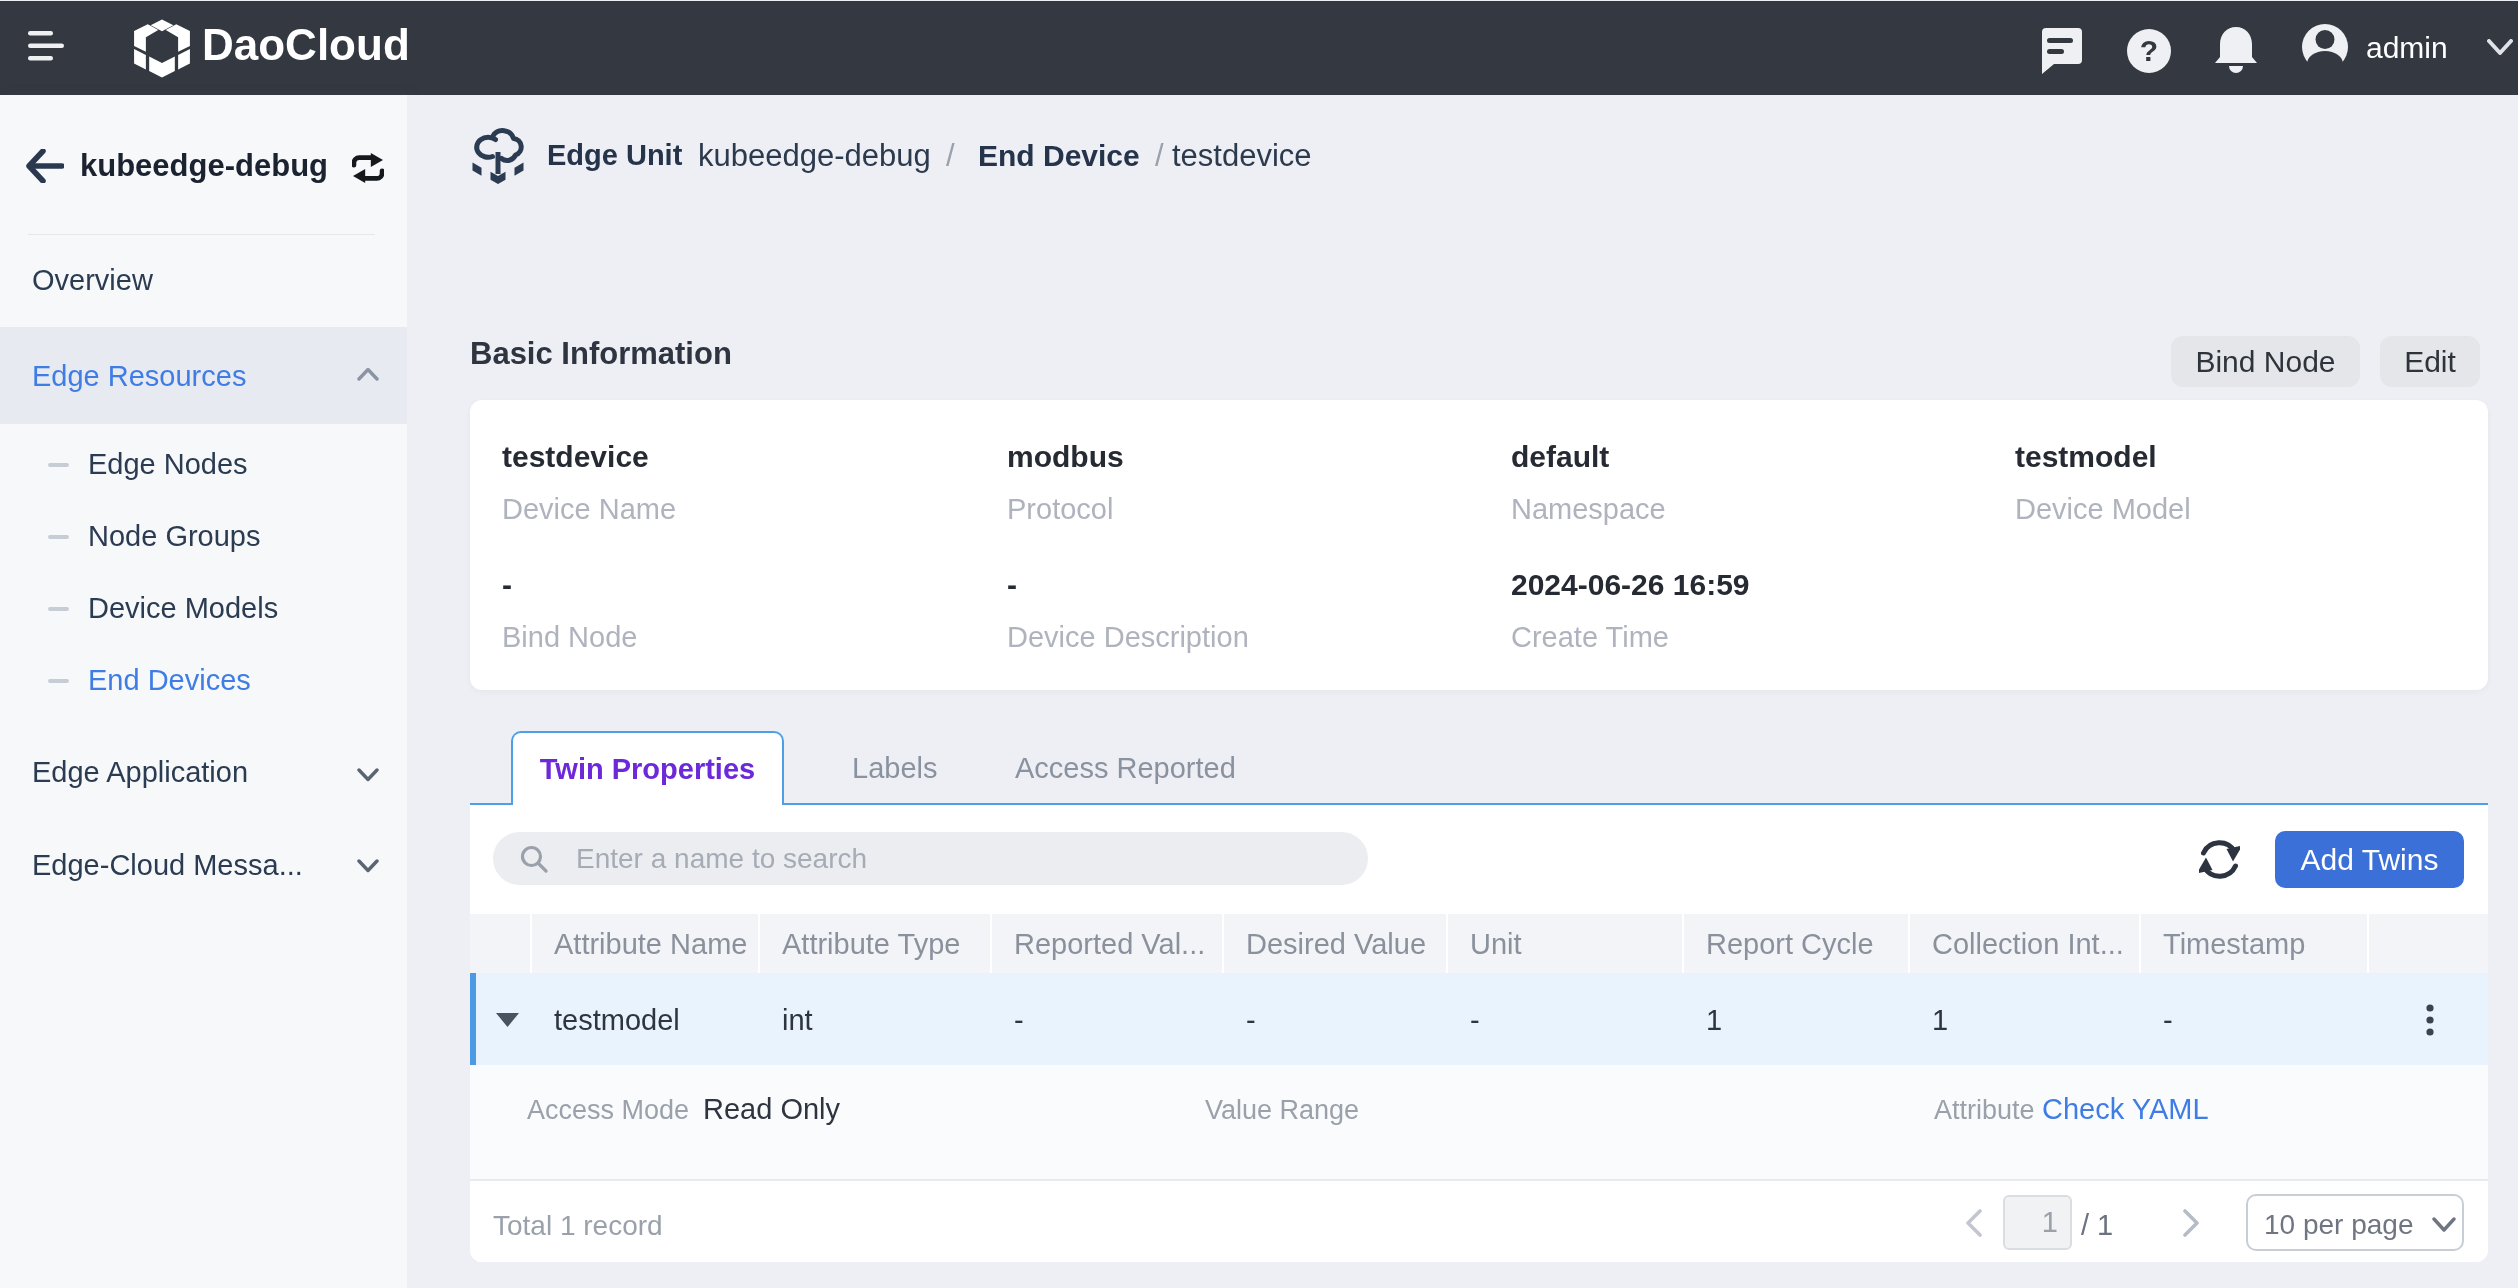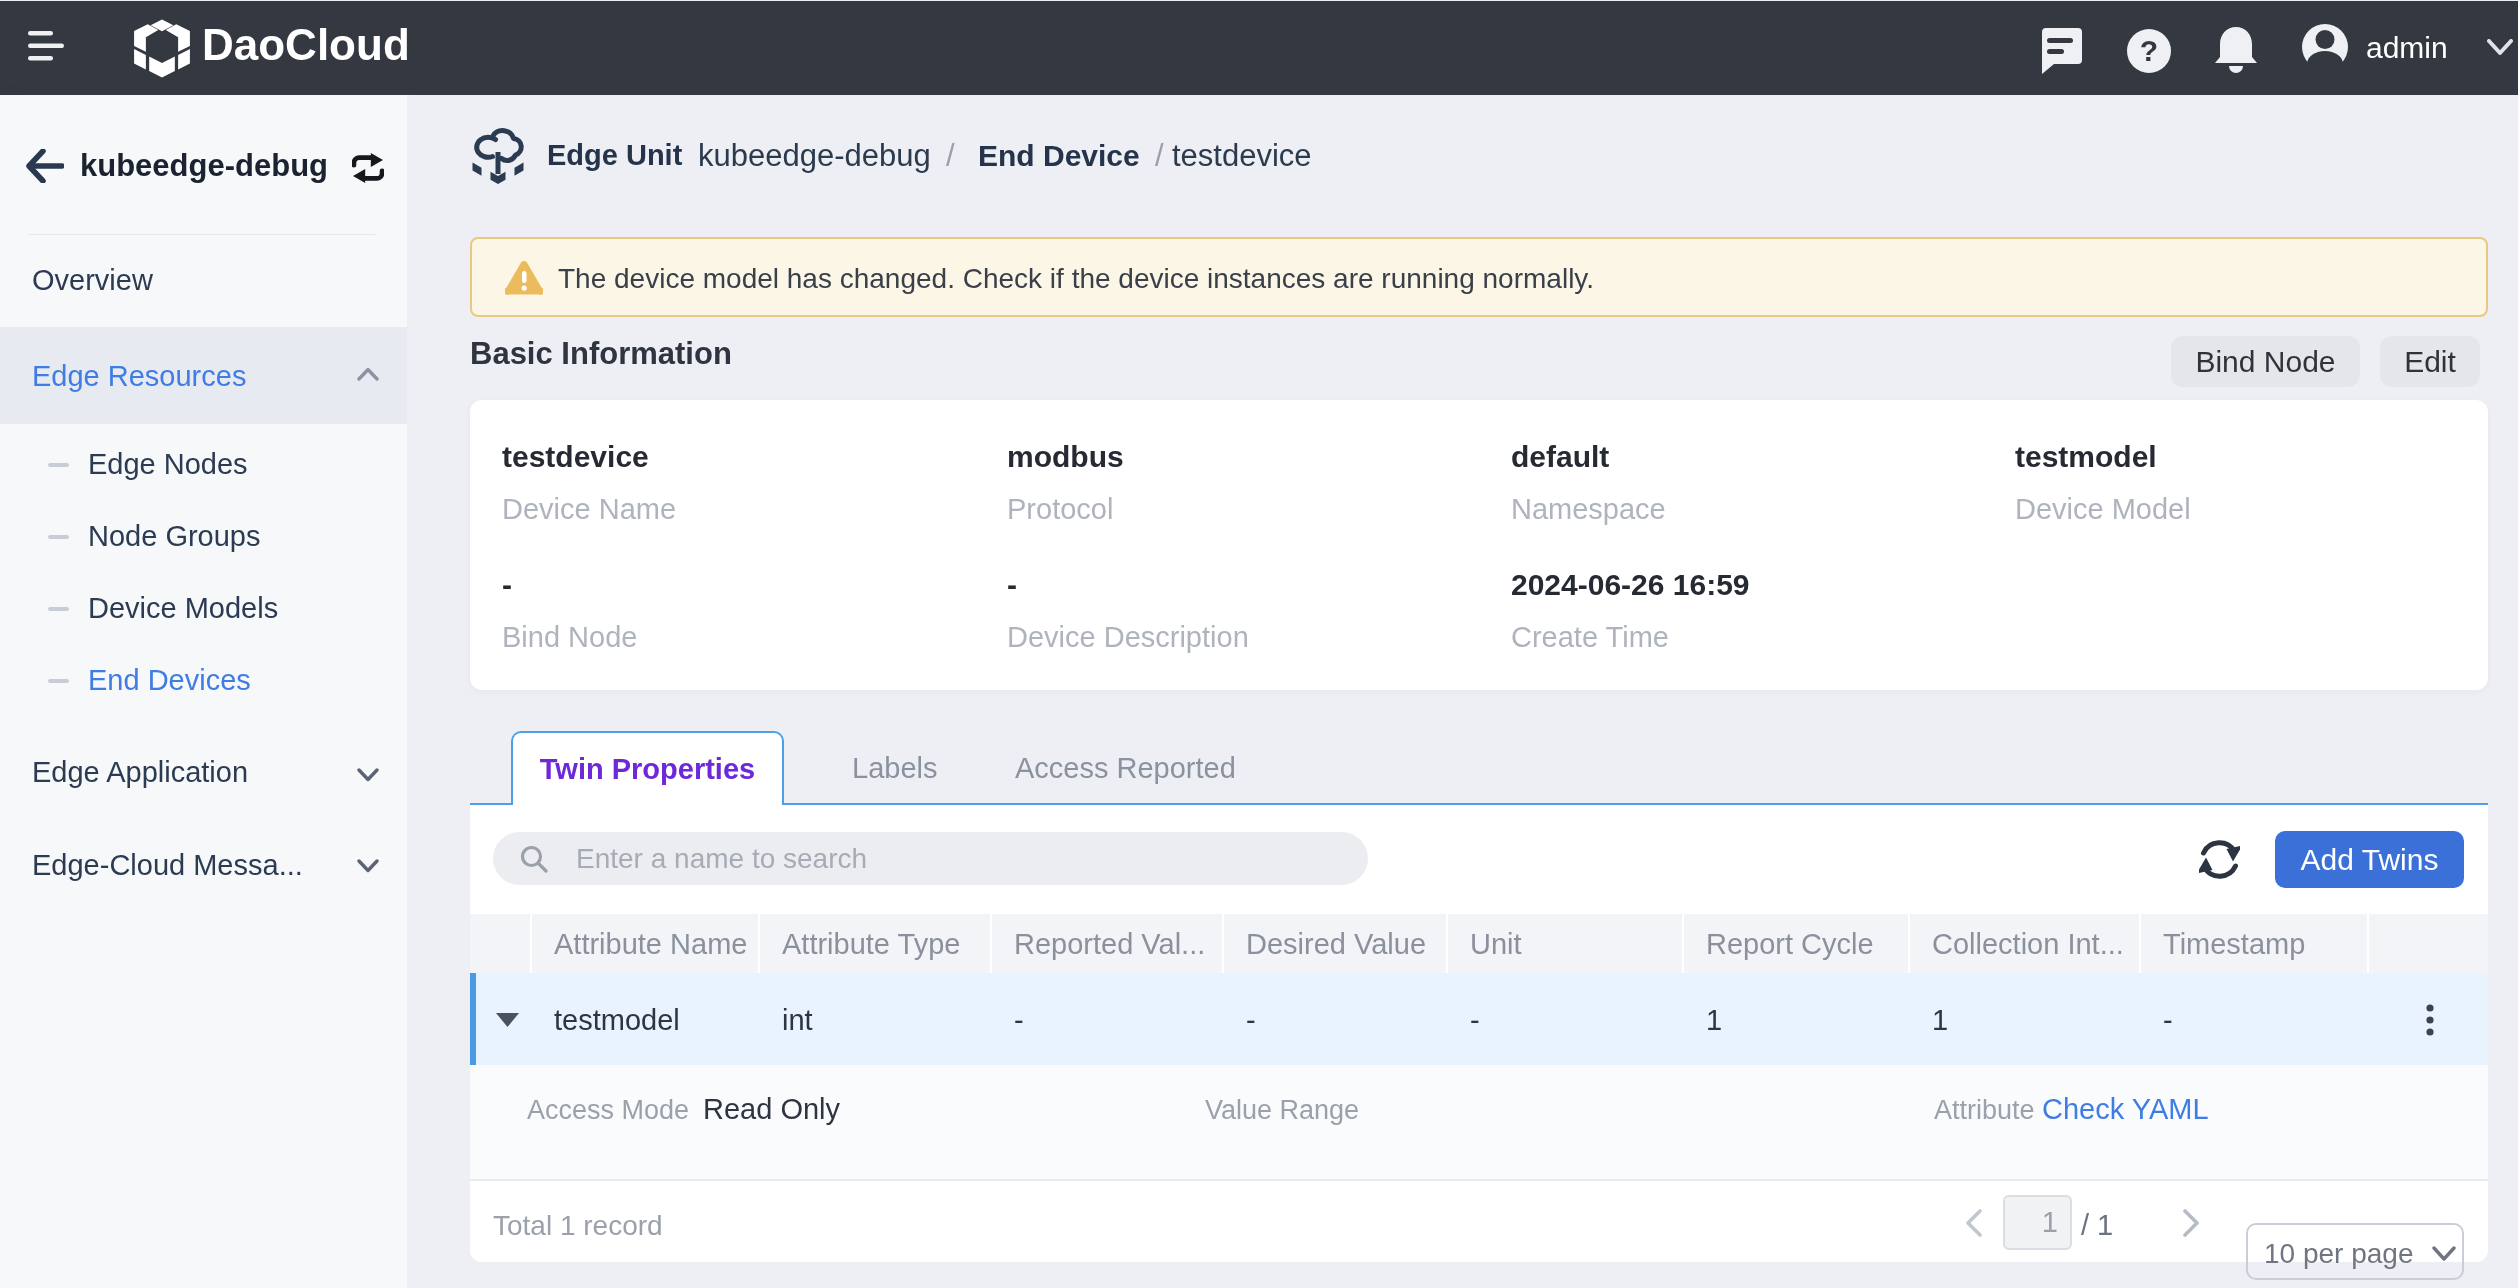--- a/index.html
+++ b/index.html
@@ -58,21 +58,21 @@
   #trow .bar { position:absolute; left:0; top:0; width:6px; height:92px; background:#4d9ae4; }
   .td { position:absolute; top:31px; font-size:29px; color:#2e3540; }
 
   #texp { position:absolute; left:0px; top:260px; width:2018px; height:114px; background:#fafbfc; }
   .tg { position:absolute; top:30px; font-size:27px; color:#9aa1ab; }
   .td2 { position:absolute; top:28px; font-size:29px; color:#2e3540; }
 
   #tfoot { position:absolute; left:0px; top:374px; width:2018px; height:83px; border-top:2px solid #e8eaee; border-radius:0 0 12px 12px; background:#fff; }
   #tfoot .total { position:absolute; left:23px; top:29px; font-size:28px; color:#9aa1ab; }
   #pagebox { position:absolute; left:1533px; top:14px; width:69px; height:55px; background:#f0f2f4; border:2px solid #dadde2; border-radius:6px; font-size:29px; color:#9aa1ab; text-align:right; line-height:51px; padding-right:12px; }
-  #persel { position:absolute; left:1776px; top:13px; width:218px; height:57px; border:2px solid #c9ced6; border-radius:10px;margin-top:29px; }
+  #persel { position:absolute; left:1776px; top:13px; width:218px; height:57px; border:2px solid #c9ced6; border-radius:10px; }
   #persel .t { position:absolute; left:16px; top:13px; font-size:28px; color:#6f7682; }
 </style>
 </head>
 <body>
 
 <div id="topbar">
   <svg class="abs" style="left:28px;top:30px" width="37" height="32" viewBox="0 0 37 32">
     <rect x="0" y="0" width="25" height="4.5" rx="2.2" fill="#eef0f2"></rect>
     <rect x="0" y="12.5" width="36" height="4.5" rx="2.2" fill="#eef0f2"></rect>
     <rect x="0" y="25" width="25" height="4.5" rx="2.2" fill="#eef0f2"></rect>
@@ -168,28 +168,20 @@
     <path d="M3.5,37.5 l9,5.2 v8 l-9,-5.2 z" fill="#2b3b52"></path>
     <path d="M54.5,37.5 l-9,5.2 v8 l9,-5.2 z" fill="#2b3b52"></path>
   </svg>
   <div class="abs crumb-b" style="left:140px;top:44px;font-size:29px">Edge Unit</div>
   <div class="abs crumb-r" style="left:291px;top:43px;font-size:31px">kubeedge-debug</div>
   <div class="abs crumb-s" style="left:539px;top:43px;font-size:31px">/</div>
   <div class="abs crumb-b" style="left:571px;top:43.5px;font-size:30px">End Device</div>
   <div class="abs crumb-s" style="left:748px;top:43px;font-size:31px">/</div>
   <div class="abs crumb-r" style="left:765px;top:43px;font-size:31px">testdevice</div>
 
-  <div id="warn">
-    <svg class="abs" style="left:33px;top:21px" width="38" height="35" viewBox="0 0 38 35">
-      <path d="M16,2.5 a3.8,3.8 0 0 1 6,0 l14.5,25 a3.8,3.8 0 0 1 -3,7 h-29 a3.8,3.8 0 0 1 -3,-7 z" fill="#ecbb5e"></path>
-      <rect x="17" y="11" width="4.5" height="12" rx="2.2" fill="#fff"></rect>
-      <circle cx="19.2" cy="28" r="2.6" fill="#fff"></circle>
-    </svg>
-    <div class="txt">The device model has changed. Check if the device instances are running normally.</div>
-  </div>
 
   <div class="h2">Basic Information</div>
   <div class="gbtn" style="left:1764px;width:189px">Bind Node</div>
   <div class="gbtn" style="left:1973px;width:100px">Edit</div>
 
   <div id="card">
     <div class="fval" style="left:32px;top:40px">testdevice</div>
     <div class="flab" style="left:32px;top:93px">Device Name</div>
     <div class="fval" style="left:537px;top:40px">modbus</div>
     <div class="flab" style="left:537px;top:93px">Protocol</div>

